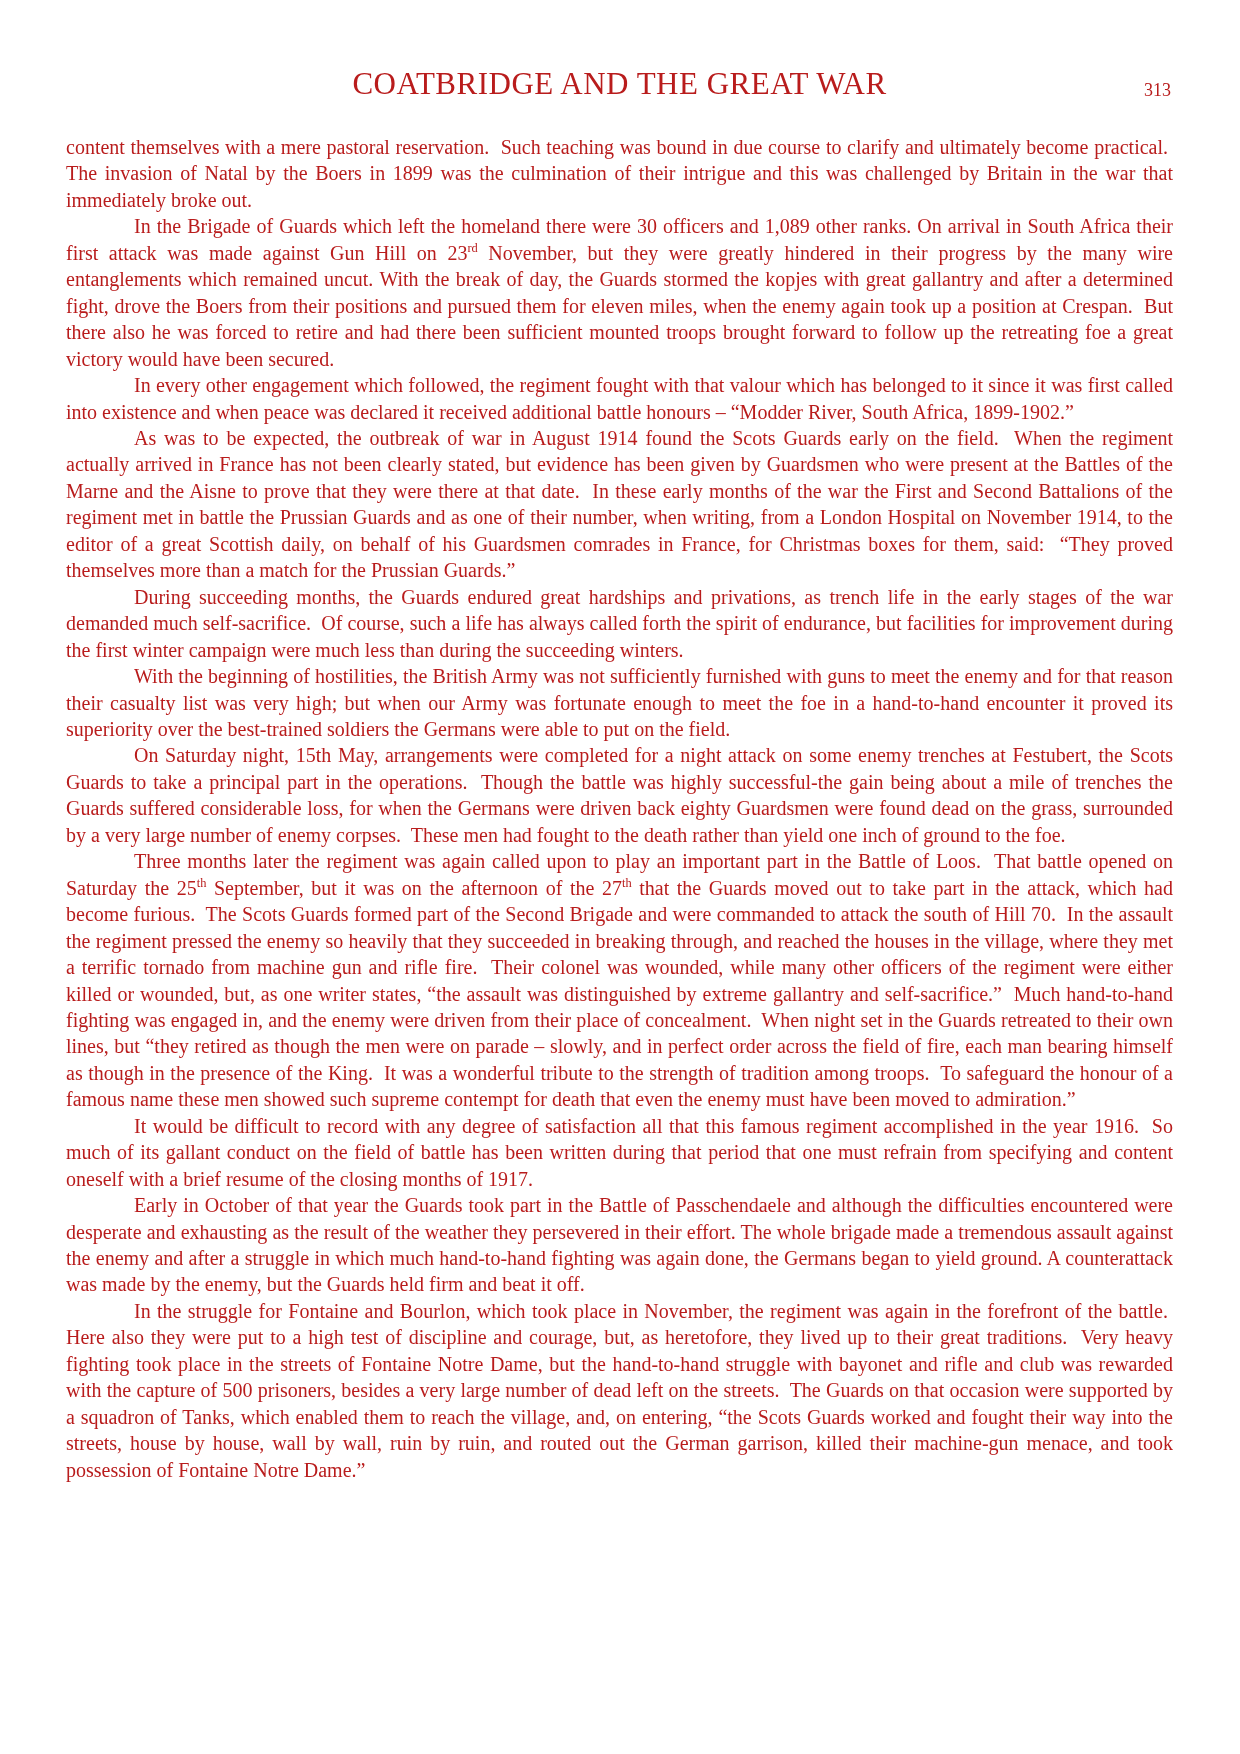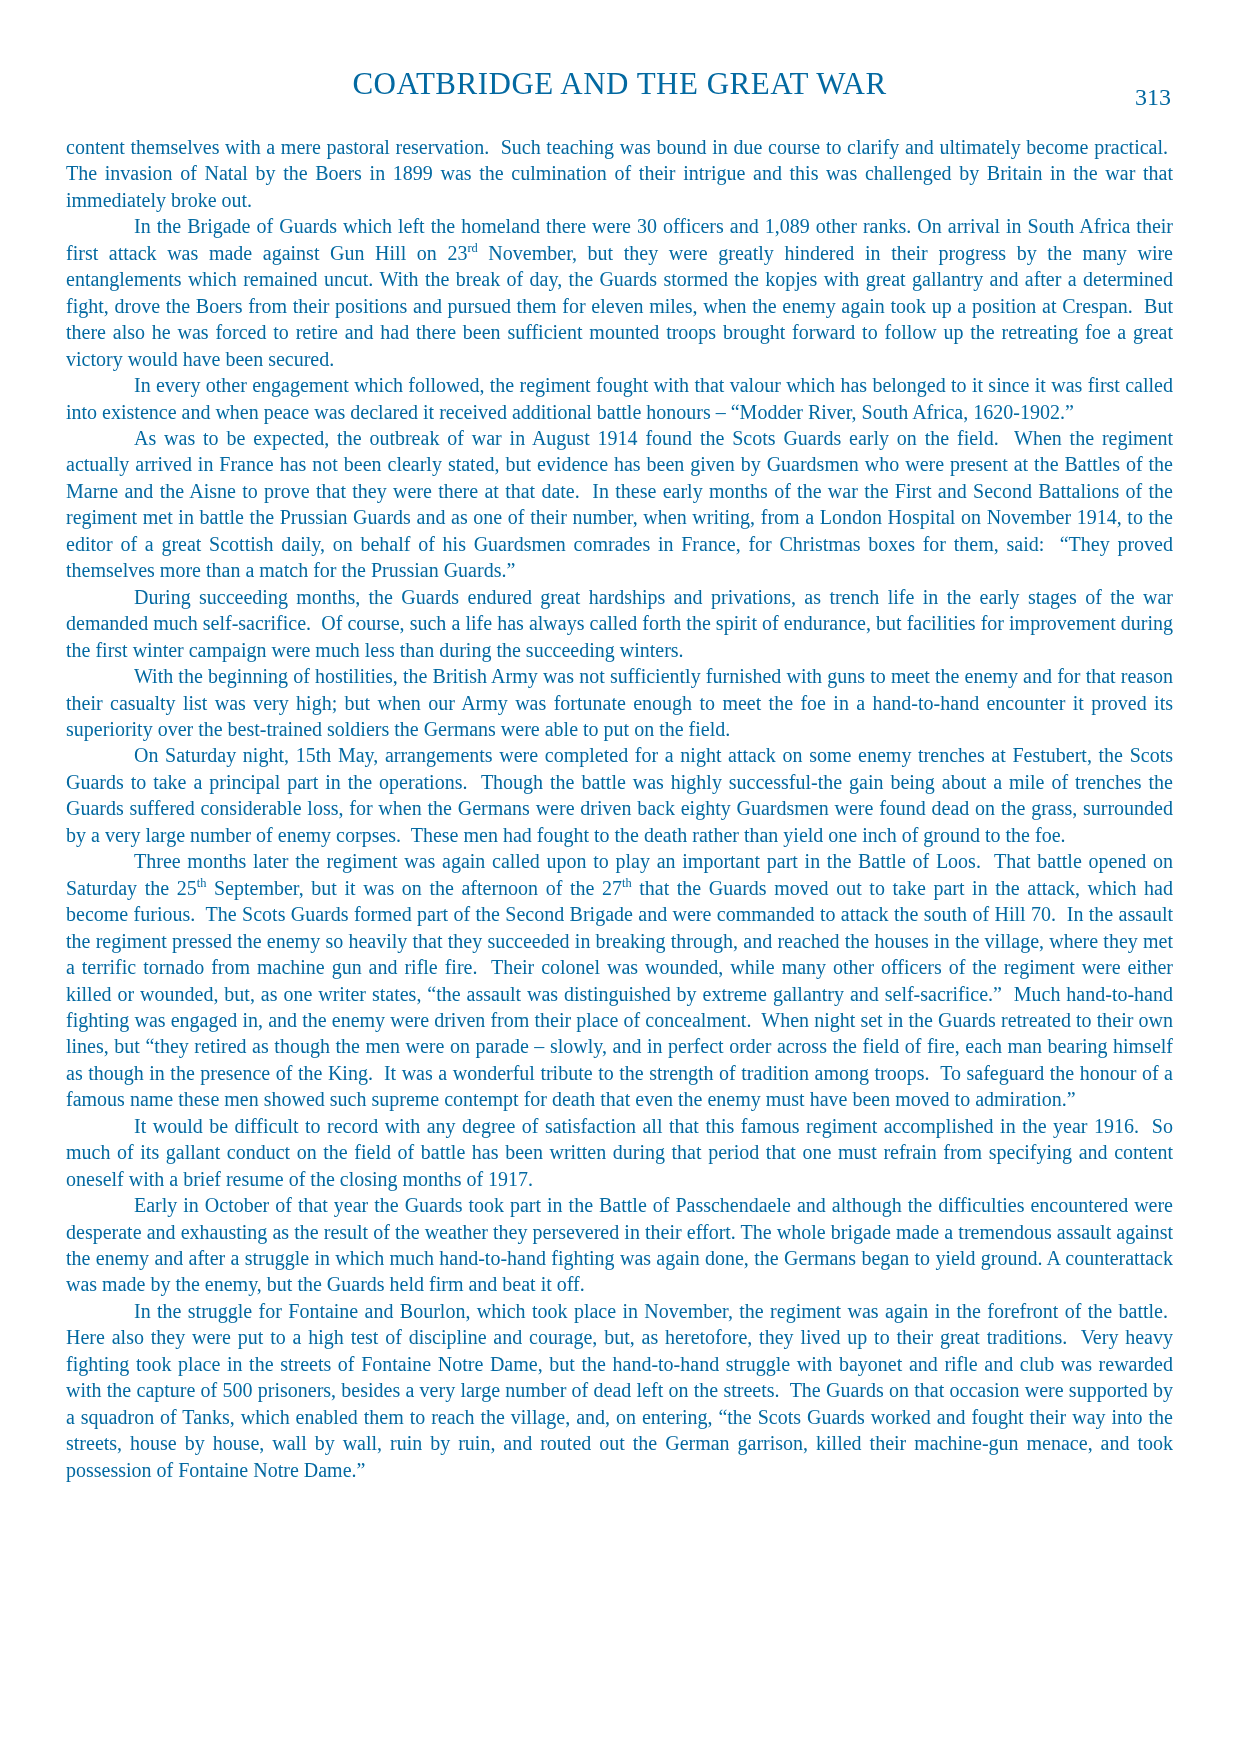--- a/index.html
+++ b/index.html
@@ -6,21 +6,21 @@
     margin: 0;
     padding: 0;
     background: #ffffff;
   }
   .page {
     position: relative;
     width: 1240px;
     height: 1754px;
     box-sizing: border-box;
     background: #ffffff;
-    color: #0369a1;
+    color: #b91c1c;
     font-family: "Liberation Serif", "DejaVu Serif", serif;
     padding: 64px 67px 12px 66px;
     overflow: hidden;
   }
   .running-header {
     position: relative;
     height: 40px;
     margin-bottom: 30px;
   }
   .running-title {
@@ -28,22 +28,22 @@
     text-align: center;
     font-size: 31px;
     line-height: 40px;
     letter-spacing: 0.5px;
     white-space: nowrap;
     font-weight: normal;
   }
   .page-number {
     position: absolute;
     right: 2px;
-    top: 13px;
-    font-size: 24px;
+    top: 6px;
+    font-size: 18px;
     line-height: 40px;
   }
   .body-text {
     font-size: 20px;
     line-height: 26.45px;
     text-align: justify;
     text-justify: inter-word;
     font-family: Liberation Serif, serif;
   }
   .body-text p.para {
@@ -63,21 +63,21 @@
 <body>
 
 <div class="page">
   <div class="running-header">
     <span class="running-title">COATBRIDGE AND THE GREAT WAR</span>
     <span class="page-number">313</span>
   </div>
   <div class="body-text">
       <p class="para"><span>content themselves with a mere pastoral reservation.&nbsp; Such teaching was bound in due course to clarify and ultimately become practical.&nbsp; The invasion of Natal by the Boers in 1899 was the culmination of their intrigue and this was challenged by Britain in the war that immediately broke out.</span></p>
       <p class="para indent"><span>In the Brigade of Guards which left the homeland there were 30 officers and 1,089 other ranks. On arrival in South Africa their first attack was made against Gun Hill on 23</span><sup>rd</sup><span> November, but they were greatly hindered in their progress by the many wire entanglements which remained uncut. With the break of day, the Guards stormed the kopjes with great gallantry and after a determined fight, drove the Boers from their positions and pursued them for eleven miles, when the enemy again took up a position at Crespan.&nbsp; But there also he was forced to retire and had there been sufficient mounted troops brought forward to follow up the retreating foe a great victory would have been secured.</span></p>
-      <p class="para indent"><span>In every other engagement which followed, the regiment fought with that valour which has belonged to it since it was first called into existence and when peace was declared it received additional battle honours – “Modder River, South Africa, 1620-1902.”</span></p>
+      <p class="para indent"><span>In every other engagement which followed, the regiment fought with that valour which has belonged to it since it was first called into existence and when peace was declared it received additional battle honours – “Modder River, South Africa, 1899-1902.”</span></p>
       <p class="para indent"><span>As was to be expected, the outbreak of war in August 1914 found the Scots Guards early on the field.&nbsp; When the regiment actually arrived in France has not been clearly stated, but evidence has been given by Guardsmen who were present at the Battles of the Marne and the Aisne to prove that they were there at that date.&nbsp; In these early months of the war the First and Second Battalions of the regiment met in battle the Prussian Guards and as one of their number, when writing, from a London Hospital on November 1914, to the editor of a great Scottish daily, on behalf of his Guardsmen comrades in France, for Christmas boxes for them, said:&nbsp; “They proved themselves more than a match for the Prussian Guards.”</span></p>
       <p class="para indent"><span>During succeeding months, the Guards endured great hardships and privations, as trench life in the early stages of the war demanded much self-sacrifice.&nbsp; Of course, such a life has always called forth the spirit of endurance, but facilities for improvement during the first winter campaign were much less than during the succeeding winters.</span></p>
       <p class="para indent"><span>With the beginning of hostilities, the British Army was not sufficiently furnished with guns to meet the enemy and for that reason their casualty list was very high; but when our Army was fortunate enough to meet the foe in a hand-to-hand encounter it proved its superiority over the best-trained soldiers the Germans were able to put on the field.</span></p>
       <p class="para indent"><span>On Saturday night, 15th May, arrangements were completed for a night attack on some enemy trenches at Festubert, the Scots Guards to take a principal part in the operations.&nbsp; Though the battle was highly successful-the gain being about a mile of trenches the Guards suffered considerable loss, for when the Germans were driven back eighty Guardsmen were found dead on the grass, surrounded by a very large number of enemy corpses.&nbsp; These men had fought to the death rather than yield one inch of ground to the foe.</span></p>
       <p class="para indent"><span>Three months later the regiment was again called upon to play an important part in the Battle of Loos.&nbsp; That battle opened on Saturday the 25</span><sup>th</sup><span> September, but it was on the afternoon of the 27</span><sup>th</sup><span> that the Guards moved out to take part in the attack, which had become furious.&nbsp; The Scots Guards formed part of the Second Brigade and were commanded to attack the south of Hill 70.&nbsp; In the assault the regiment pressed the enemy so heavily that they succeeded in breaking through, and reached the houses in the village, where they met a terrific tornado from machine gun and rifle fire.&nbsp; Their colonel was wounded, while many other officers of the regiment were either killed or wounded, but, as one writer states, “the assault was distinguished by extreme gallantry and self-sacrifice.”&nbsp; Much hand-to-hand fighting was engaged in, and the enemy were driven from their place of concealment.&nbsp; When night set in the Guards retreated to their own lines, but “they retired as though the men were on parade – slowly, and in perfect order across the field of fire, each man bearing himself as though in the presence of the King.&nbsp; It was a wonderful tribute to the strength of tradition among troops.&nbsp; To safeguard the honour of a famous name these men showed such supreme contempt for death that even the enemy must have been moved to admiration.”</span></p>
       <p class="para indent"><span>It would be difficult to record with any degree of satisfaction all that this famous regiment accomplished in the year 1916.&nbsp; So much of its gallant conduct on the field of battle has been written during that period that one must refrain from specifying and content oneself with a brief resume of the closing months of 1917.</span></p>
       <p class="para indent"><span>Early in October of that year the Guards took part in the Battle of Passchendaele and although the difficulties encountered were desperate and exhausting as the result of the weather they persevered in their effort. The whole brigade made a tremendous assault against the enemy and after a struggle in which much hand-to-hand fighting was again done, the Germans began to yield ground. A counterattack was made by the enemy, but the Guards held firm and beat it off.</span></p>
       <p class="para indent"><span>In the struggle for Fontaine and Bourlon, which took place in November, the regiment was again in the forefront of the battle.&nbsp; Here also they were put to a high test of discipline and courage, but, as heretofore, they lived up to their great traditions.&nbsp; Very heavy fighting took place in the streets of Fontaine Notre Dame, but the hand-to-hand struggle with bayonet and rifle and club was rewarded with the capture of 500 prisoners, besides a very large number of dead left on the streets.&nbsp; The Guards on that occasion were supported by a squadron of Tanks, which enabled them to reach the village, and, on entering, “the Scots Guards worked and fought their way into the streets, house by house, wall by wall, ruin by ruin, and routed out the German garrison, killed their machine-gun menace, and took possession of Fontaine Notre Dame.”</span></p>
     </div>
 </div>

